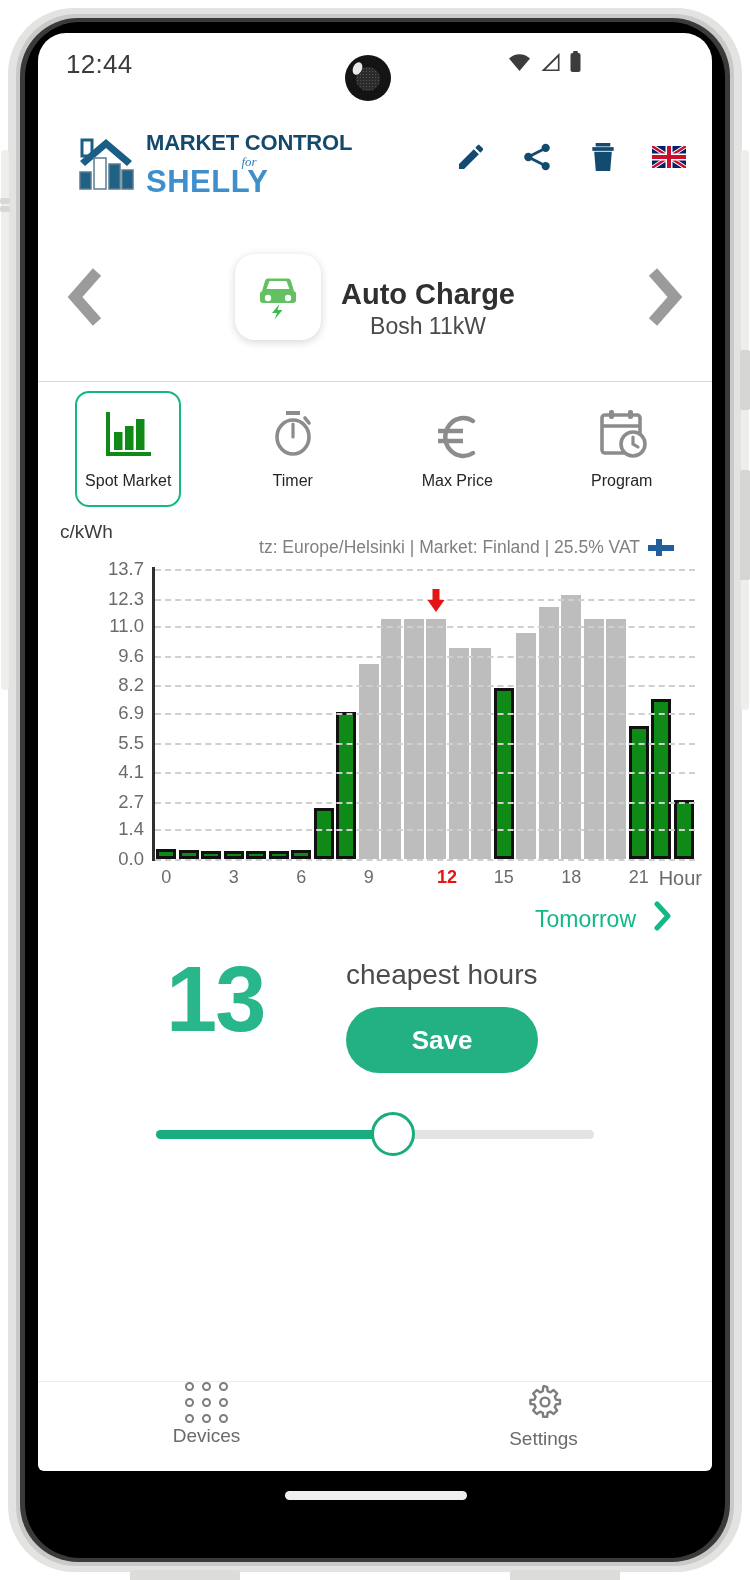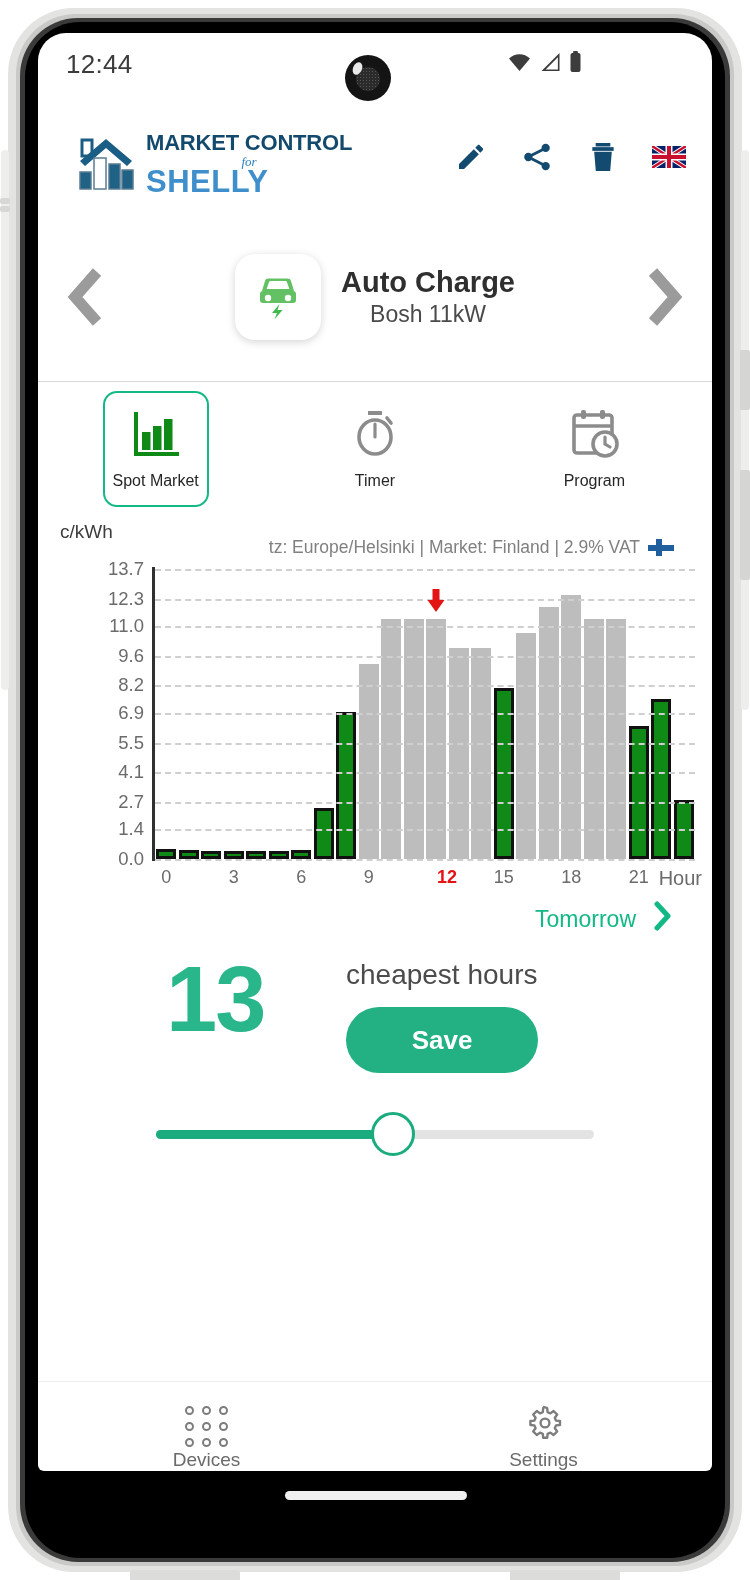--- a/index.html
+++ b/index.html
@@ -102,21 +102,21 @@
     position: absolute; right: 26px; top: 14px; display: flex; align-items: center; gap: 32px;
   }
   .hact { width: 34px; height: 34px; display:flex; align-items:center; justify-content:center; }
 
   
   .device-row {
     position: absolute; left: 0; top: 208px; width: 674px; height: 112px;
     display: flex; align-items: center; justify-content: space-between; padding: 0 22px;
   }
   .chev { width: 52px; height: 62px; display:flex; align-items:center; justify-content:center; }
-  .device-center { display:flex; align-items:center; gap: 20px; }
+  .device-center { display:flex; align-items:flex-end; gap: 20px; }
   .device-tile {
     width: 86px; height: 86px; background: #fff; border-radius: 20px;
     box-shadow: 0 2px 9px rgba(0,0,0,.17);
     display:flex; align-items:center; justify-content:center;
   }
   .device-text { display:flex; flex-direction:column; }
   .device-name { font-size: 29px; font-weight: bold; color: #2f2f2f; line-height: 1.15; }
   .device-sub { font-size: 23px; color: #4a4a4a; text-align:center; margin-top: 2px; }
   .hr-line { position:absolute; left: 0; top: 348px; width: 674px; height: 1px; background: #d8d8d8; }
 
@@ -193,21 +193,21 @@
     background: #1aab7e; border-radius: 5px;
   }
   .sl-thumb {
     position:absolute; top: 1px; width: 44px; height: 44px; border-radius: 50%;
     background: #fff; border: 3.5px solid #1aab7e; transform: translateX(-50%);
   }
 
   
   .bottomnav {
     position:absolute; left: 0; bottom: 0; width: 674px; height: 90px;
-    border-top: 1px solid #ececec; display:flex; align-items:flex-end;
+    border-top: 1px solid #ececec; display:flex; align-items:flex-start;
   }
   .bn-item { flex: 1; display:flex; flex-direction:column; align-items:center; gap: 2px; }
   .bn-lbl { font-size: 19px; color: #6a6a6a; }
   .dots-grid { display:grid; grid-template-columns: repeat(3, 10px); gap: 7px; }
   .dots-grid i { width: 9px; height: 9px; border-radius: 50%; border: 2px solid #7d7d7d; display:block; }
 </style>
 </head>
 <body>
 
 <div id="stage">
@@ -363,36 +363,46 @@
             <ellipse cx="29" cy="31" rx="16" ry="17" stroke="#8c8c8c" stroke-width="3.6" fill="none"></ellipse>
             <line x1="29" y1="31" x2="29" y2="18" stroke="#8c8c8c" stroke-width="3.2" stroke-linecap="round"></line>
             <line x1="41" y1="12" x2="45" y2="17" stroke="#8c8c8c" stroke-width="3.6" stroke-linecap="round"></line>
           </svg>
         </div>
         <div class="mode-lbl">Timer</div>
       </div>
       <div class="mode">
         <div class="mode-ico">
           <svg width="58" height="58" viewBox="0 0 58 58">
+            <path d="M45 15 A18 19 0 1 0 45 47" stroke="#8c8c8c" stroke-width="4.5" fill="none" stroke-linecap="round"></path>
+            <line x1="10" y1="25" x2="35" y2="25" stroke="#8c8c8c" stroke-width="4.5"></line>
+            <line x1="10" y1="35" x2="35" y2="35" stroke="#8c8c8c" stroke-width="4.5"></line>
+          </svg>
+        </div>
+        <div class="mode-lbl">Max Price</div>
+      </div>
+      <div class="mode">
+        <div class="mode-ico">
+          <svg width="58" height="58" viewBox="0 0 58 58">
             <rect x="9" y="9" width="38" height="38" rx="3" stroke="#8c8c8c" stroke-width="3.6" fill="none"></rect>
             <line x1="9" y1="20" x2="47" y2="20" stroke="#8c8c8c" stroke-width="3.4"></line>
             <rect x="16" y="4" width="5" height="9" rx="2" fill="#8c8c8c"></rect>
             <rect x="35" y="4" width="5" height="9" rx="2" fill="#8c8c8c"></rect>
             <circle cx="40" cy="38" r="12" fill="#ffffff" stroke="#8c8c8c" stroke-width="3.6"></circle>
             <path d="M40 31 L40 38 L45 41" stroke="#8c8c8c" stroke-width="3.2" fill="none" stroke-linecap="round"></path>
           </svg>
         </div>
         <div class="mode-lbl">Program</div>
       </div>
     </div>
 
     <div class="chart-wrap">
       <div class="ylabel-unit">c/kWh</div>
       <div class="tz-line">
-        <span>tz: Europe/Helsinki | Market: Finland | 2.9% VAT</span>
+        <span>tz: Europe/Helsinki | Market: Finland | 25.5% VAT</span>
         <span class="fi-flag">
             <i class="h"></i>
             <i class="v"></i>
           </span>
       </div>
 
       <div class="yticks">
           <div class="ytick" style="top: 0px;">13.7</div>
           <div class="ytick" style="top: 29.635px;">12.3</div>
           <div class="ytick" style="top: 57.1533px;">11.0</div>

